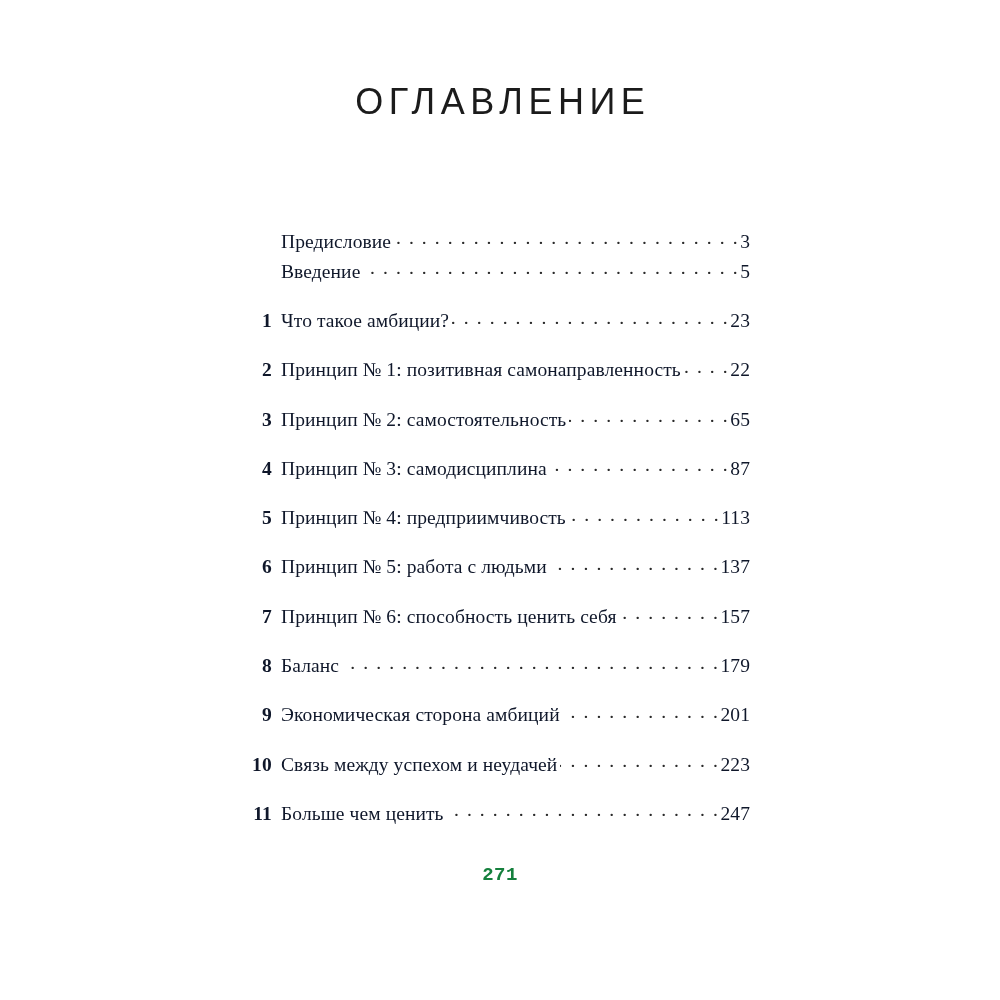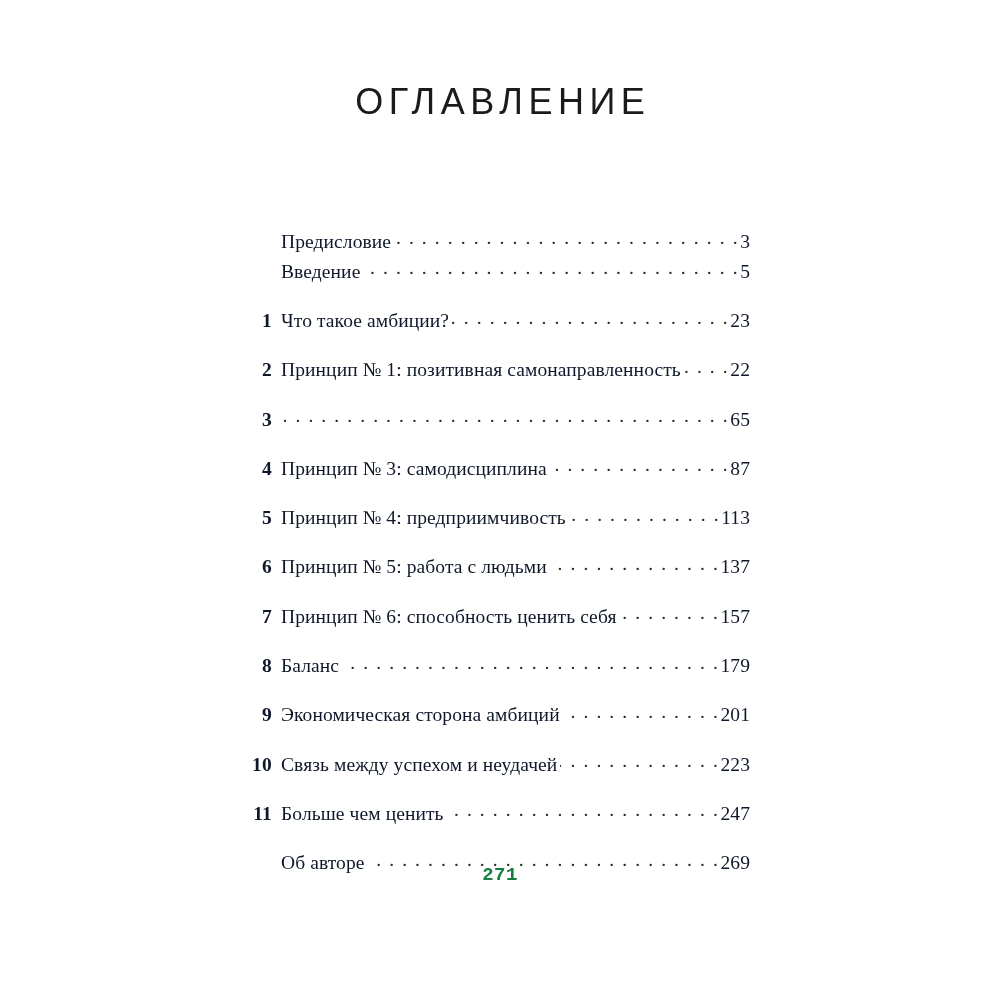--- a/index.html
+++ b/index.html
@@ -161,20 +161,21 @@
         <span class="row-num">2</span>
         <span class="row-body">
           <span class="row-label">Принцип № 1: позитивная самонаправленность</span>
           <span class="row-leader"></span>
           <span class="row-page">22</span>
         </span>
       </div>
       <div class="toc-row gap-large">
         <span class="row-num">3</span>
         <span class="row-body">
+          <span class="row-label">Принцип № 2: самостоятельность</span>
           <span class="row-leader"></span>
           <span class="row-page">65</span>
         </span>
       </div>
       <div class="toc-row gap-large">
         <span class="row-num">4</span>
         <span class="row-body">
           <span class="row-label">Принцип № 3: самодисциплина</span>
           <span class="row-leader"></span>
           <span class="row-page">87</span>
@@ -229,25 +230,17 @@
         </span>
       </div>
       <div class="toc-row gap-large">
         <span class="row-num">11</span>
         <span class="row-body">
           <span class="row-label">Больше чем ценить</span>
           <span class="row-leader"></span>
           <span class="row-page">247</span>
         </span>
       </div>
-      <div class="toc-row gap-large">
-        <span class="row-num"></span>
-        <span class="row-body">
-          <span class="row-label">Об авторе</span>
-          <span class="row-leader"></span>
-          <span class="row-page">269</span>
-        </span>
-      </div>
     </div>
 
   <div class="folio">271</div>
 
 </div>
 
 </body></html>

